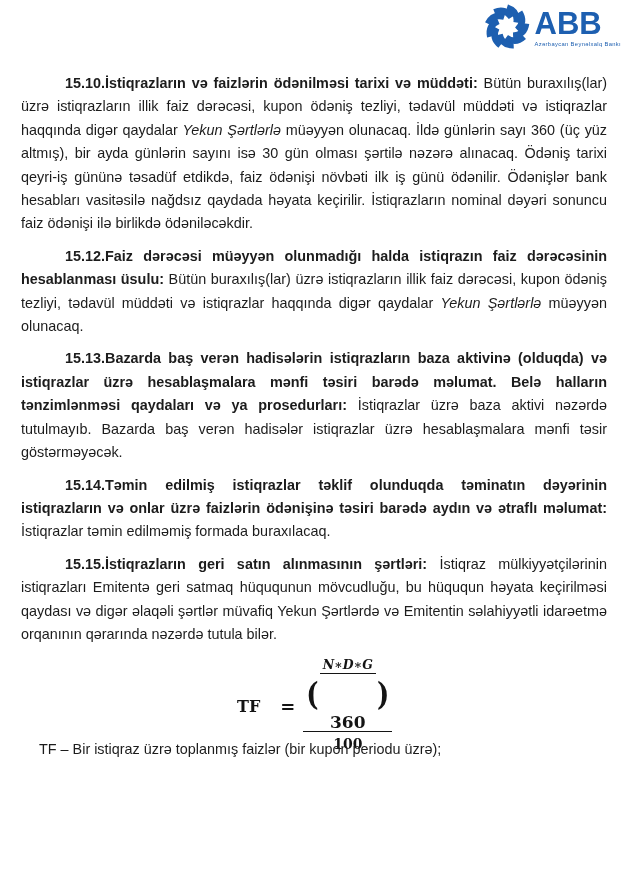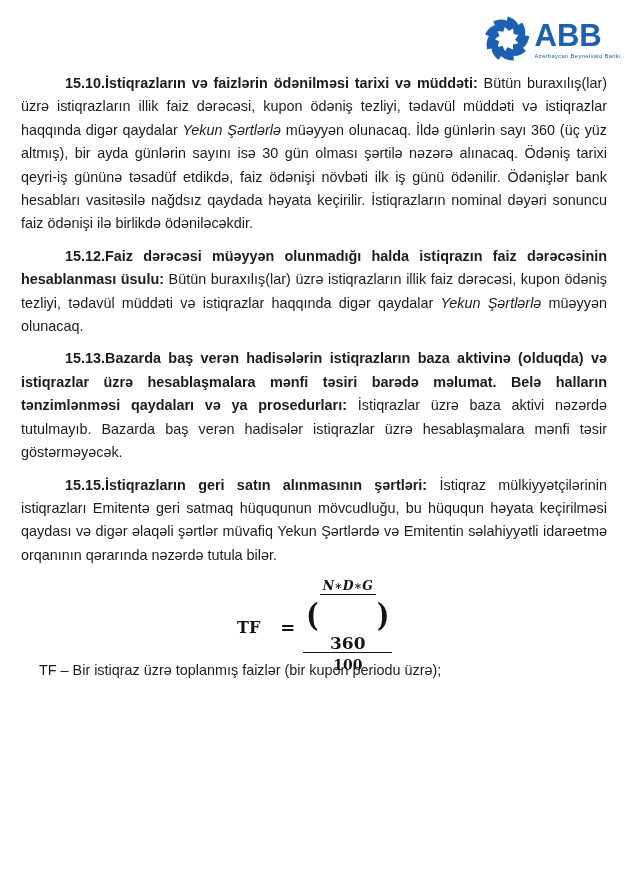--- a/index.html
+++ b/index.html
@@ -4,21 +4,21 @@
 <style>
   html,body{margin:0;padding:0;}
   body{
     width:629px;height:880px;background:#ffffff;position:relative;overflow:hidden;
     font-family:"Liberation Sans", sans-serif;
     -webkit-font-smoothing:antialiased;
     color:#1c1c1c;
   }
   
   .logo{
-    position:absolute;top:14px;right:8px;
+    position:absolute;top:2px;right:8px;
     display:flex;align-items:flex-start;justify-content:center;
   }
   .logo-swirl{width:52px;height:50px;margin-right:2px;}
   .logo-text{display:flex;flex-direction:column;padding-top:6px;}
   .logo-brand{
     font-weight:bold;font-size:31px;line-height:32px;letter-spacing:0px;
     color:#1d5fb0;
   }
   .logo-sub{
     font-size:5.8px;line-height:7px;letter-spacing:0.35px;
@@ -97,20 +97,24 @@
   <p class="para">
     <span class="pnum">15.12.</span><b class="phead">Faiz dərəcəsi müəyyən olunmadığı halda istiqrazın faiz dərəcəsinin hesablanması üsulu:</b>
     <span>Bütün buraxılış(lar) üzrə istiqrazların illik faiz dərəcəsi, kupon ödəniş tezliyi, tədavül müddəti və istiqrazlar haqqında digər qaydalar </span><i>Yekun Şərtlərlə</i><span> müəyyən olunacaq.</span>
   </p>
 
   <p class="para">
     <span class="pnum">15.13.</span><b class="phead">Bazarda baş verən hadisələrin istiqrazların baza aktivinə (olduqda) və istiqrazlar üzrə hesablaşmalara mənfi təsiri barədə məlumat. Belə halların tənzimlənməsi qaydaları və ya prosedurları:</b>
     <span>İstiqrazlar üzrə baza aktivi nəzərdə tutulmayıb. Bazarda baş verən hadisələr istiqrazlar üzrə hesablaşmalara mənfi təsir göstərməyəcək.</span>
   </p>
 
+  <p class="para">
+    <span class="pnum">15.14.</span><b class="phead">Təmin edilmiş istiqrazlar təklif olunduqda təminatın dəyərinin istiqrazların və onlar üzrə faizlərin ödənişinə təsiri barədə aydın və ətraflı məlumat:</b>
+    <span>İstiqrazlar təmin edilməmiş formada buraxılacaq.</span>
+  </p>
 
   <p class="para">
     <span class="pnum">15.15.</span><b class="phead">İstiqrazların geri satın alınmasının şərtləri:</b>
     <span>İstiqraz mülkiyyətçilərinin istiqrazları Emitentə geri satmaq hüququnun mövcudluğu, bu hüququn həyata keçirilməsi qaydası və digər əlaqəli şərtlər müvafiq Yekun Şərtlərdə və Emitentin səlahiyyətli idarəetmə orqanının qərarında nəzərdə tutula bilər.</span>
   </p>
 
 
   <div class="formula-row">
     <span class="formula">
       <span class="f-lhs">TF</span>

